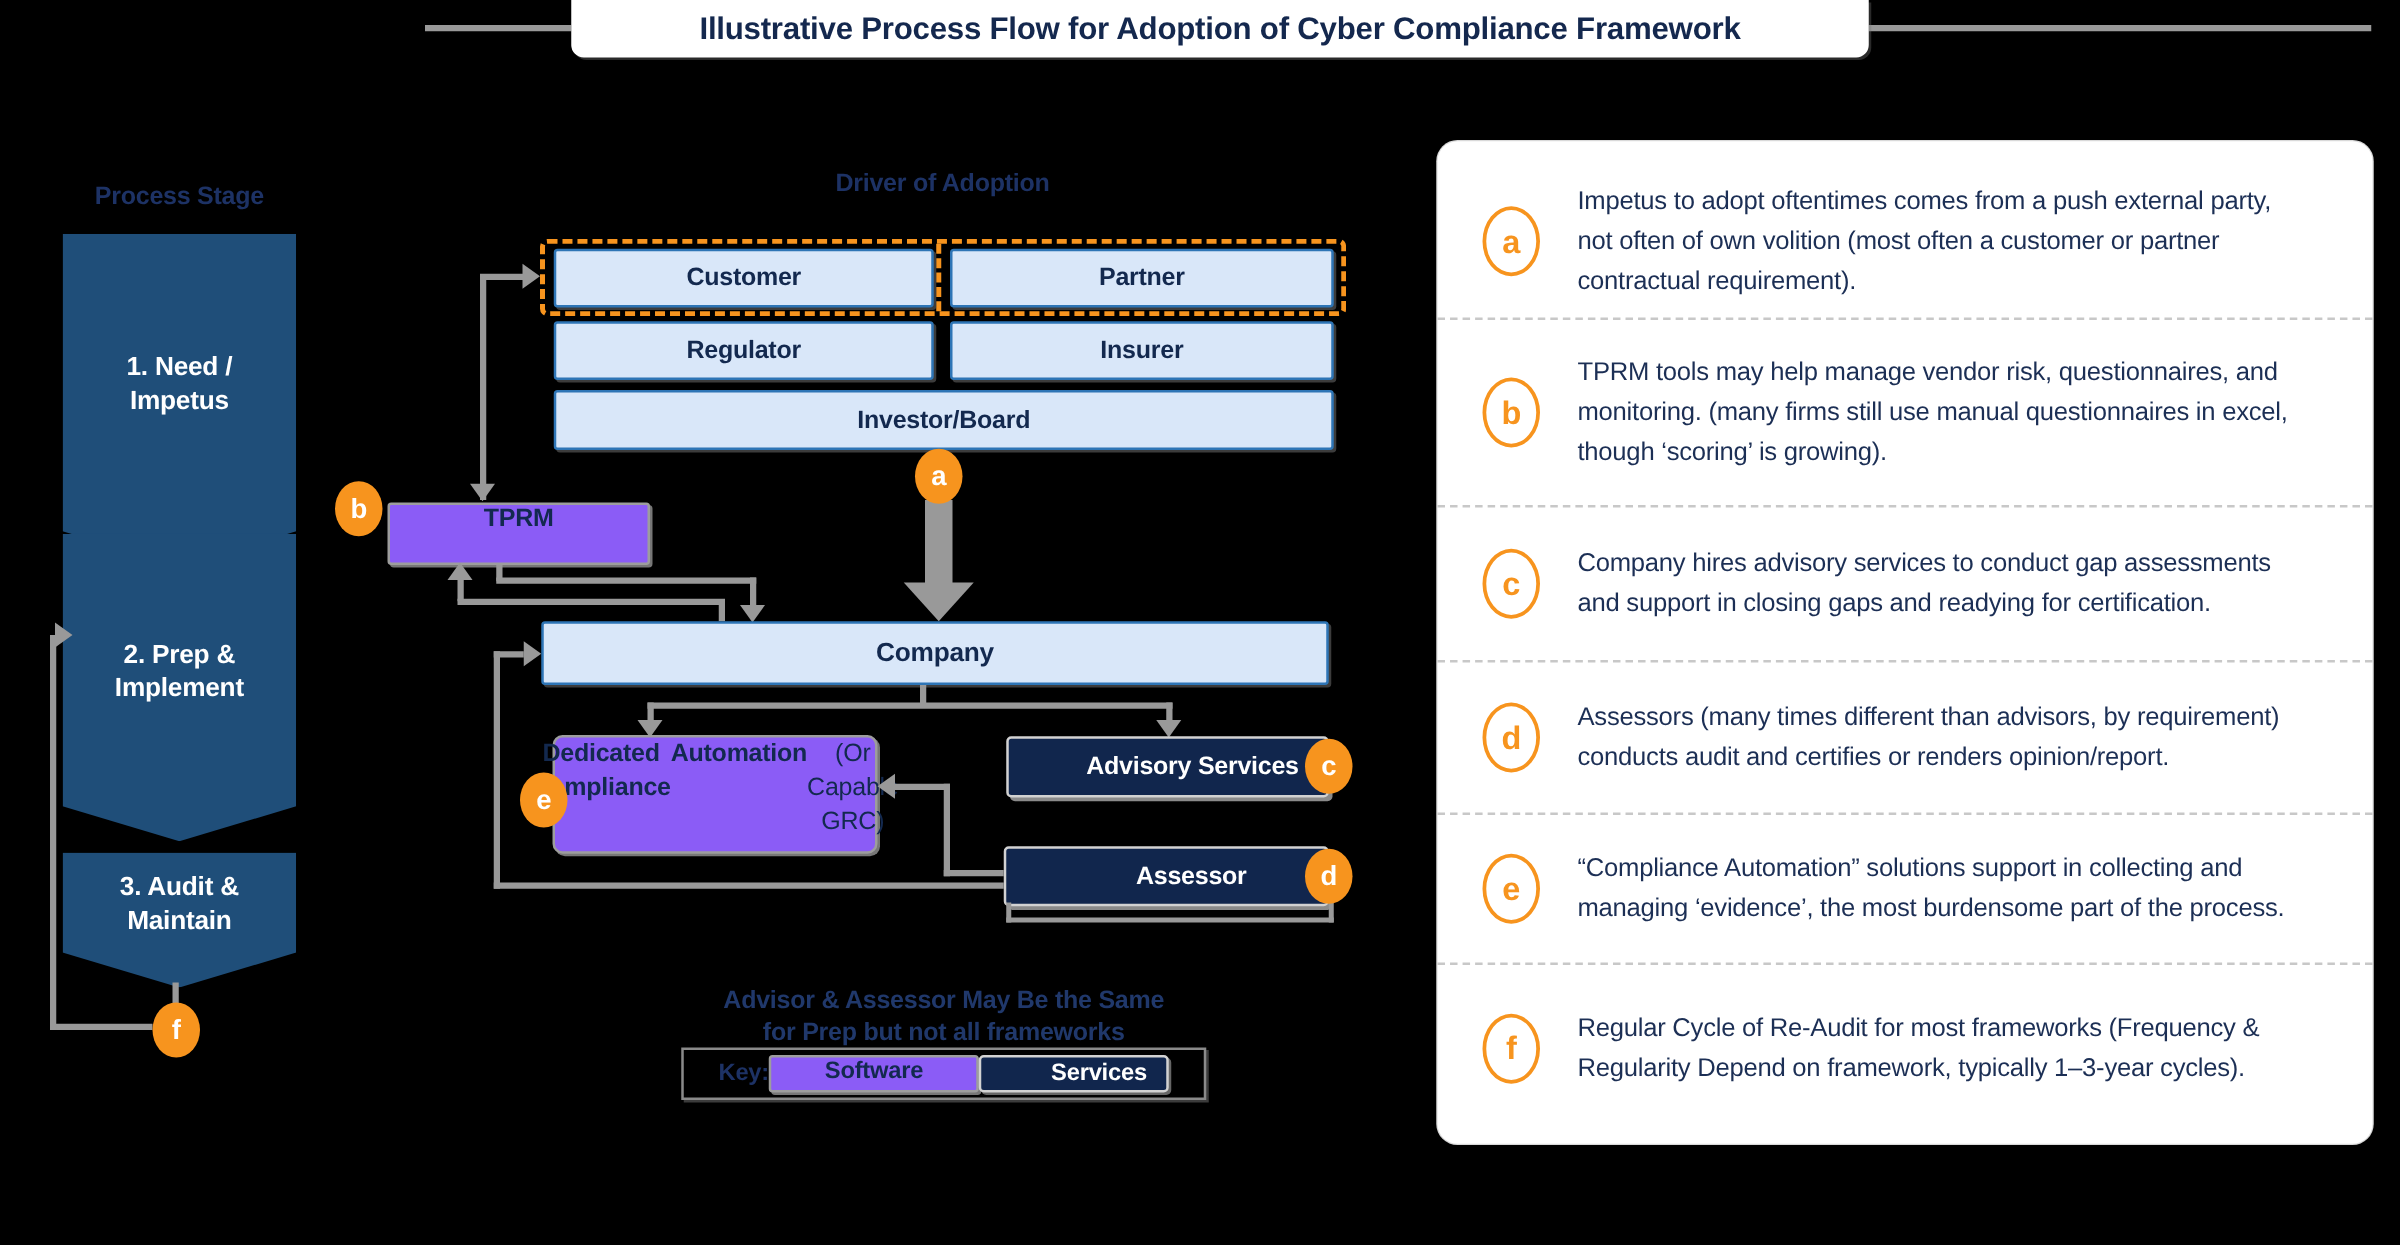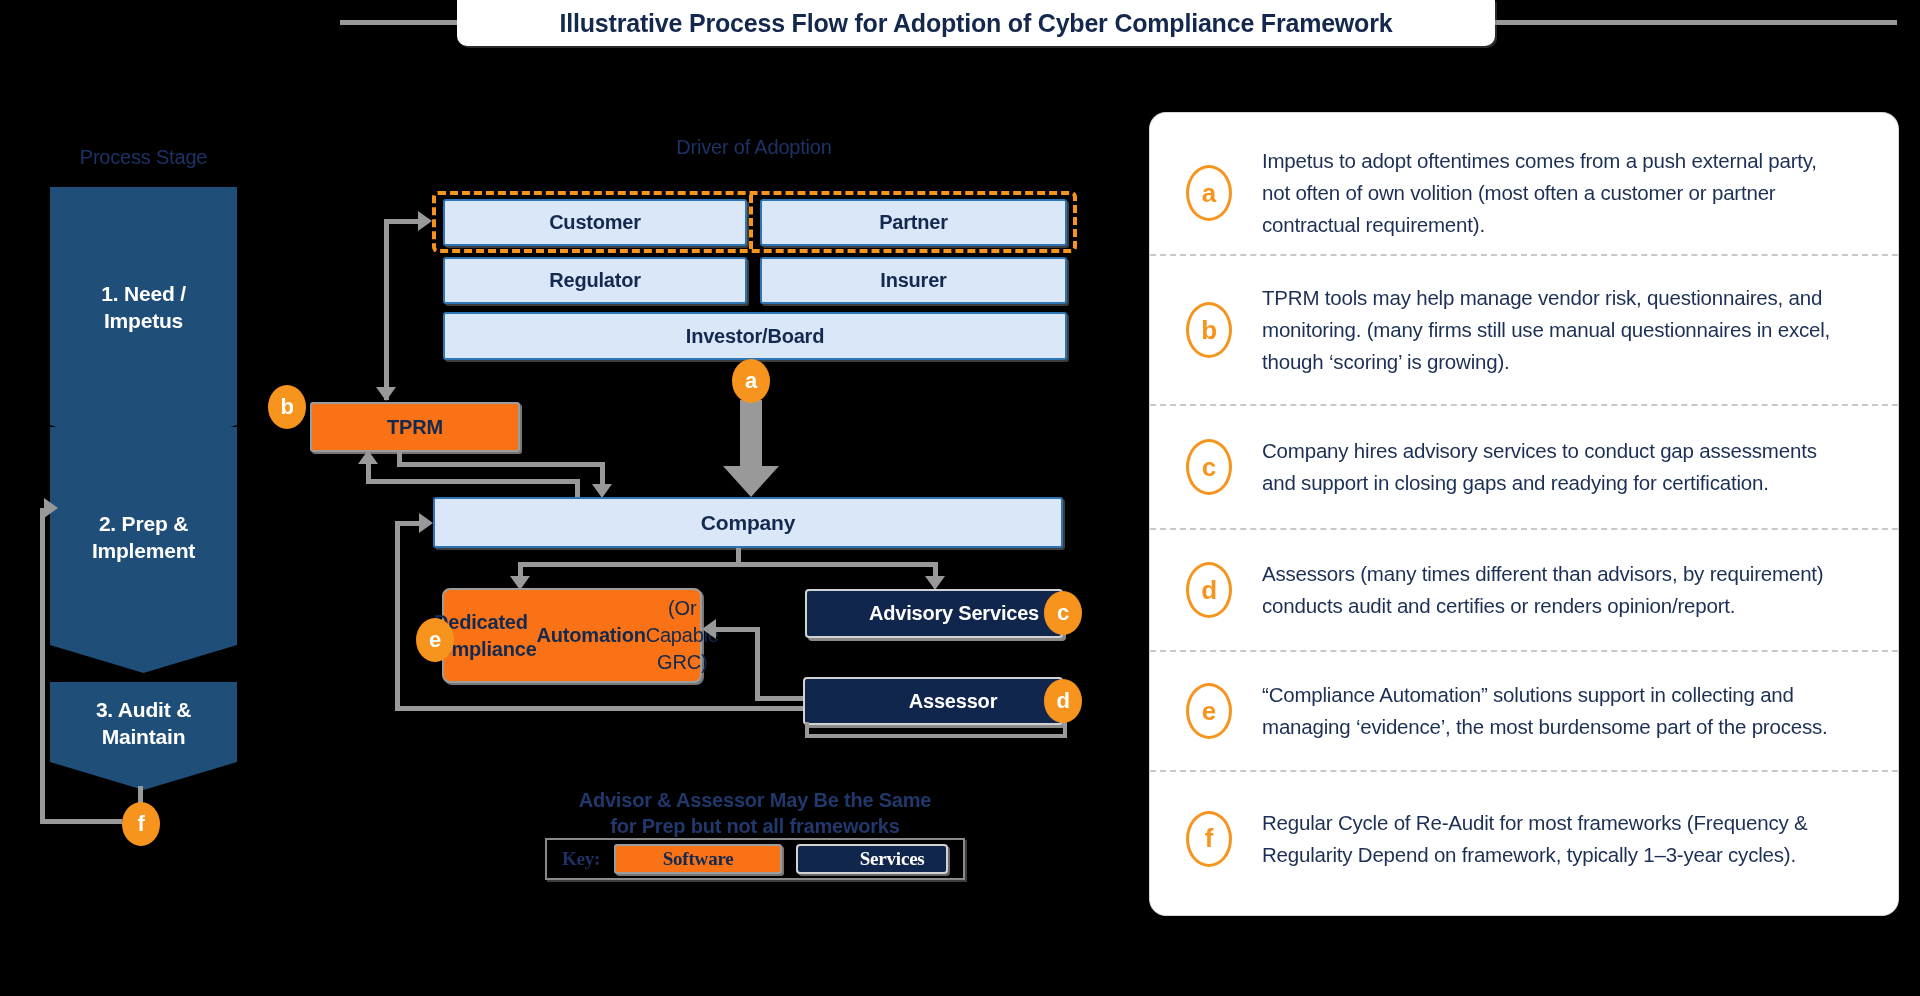--- a/index.html
+++ b/index.html
@@ -19,28 +19,28 @@
              border-radius:0 0 10px 10px;display:flex;align-items:center;justify-content:center;
              box-shadow:2px 2px 0 rgba(120,120,120,.35);}
   .title-box span{font-size:25px;font-weight:bold;color:#14284e;}
 
   
   .chev{position:absolute;left:50px;width:187px;background:#1f4e79;color:#fff;
         clip-path:polygon(0 0,100% 0,100% calc(100% - 28px),50% 100%,0 calc(100% - 28px));
         display:flex;flex-direction:column;justify-content:center;align-items:center;
         font-weight:bold;font-size:21px;line-height:1.3;text-align:left;
         padding-bottom:26px;box-sizing:border-box;}
-  .side-heading{position:absolute;font-size:20px;font-weight:normal;color:#1d3265;text-align:center;}
+  .side-heading{position:absolute;font-size:20px;font-weight:bold;color:#1d3265;text-align:center;}
 
   
   .bluebox{position:absolute;background:#d9e7f9;border:2px solid #2e75b6;border-radius:3px;
            display:flex;align-items:center;justify-content:center;font-weight:bold;font-size:20px;
            color:#13294f;box-sizing:border-box;box-shadow:2px 2px 0 rgba(110,110,110,.55);}
-  .graybox{position:absolute;background:#f97316;border:2px solid #9d9d9d;border-radius:3px;
-           display:flex;align-items:center;justify-content:center;font-weight:bold;font-size:20px;
+  .graybox{position:absolute;background:#8b5cf6;border:2px solid #9d9d9d;border-radius:3px;
+           display:flex;justify-content:center;font-weight:bold;font-size:20px;
            color:#13294f;box-sizing:border-box;box-shadow:2px 2px 0 #777;}
   .navybox{position:absolute;background:#11264d;border:2px solid #d2d2d2;border-radius:4px;
            display:flex;align-items:center;justify-content:center;font-weight:bold;font-size:20px;
            color:#fff;box-sizing:border-box;box-shadow:3px 3px 0 #8a8a8a;padding-left:40px;}
   .dca{flex-direction:row;border-radius:8px;line-height:1.35;text-align:center;font-size:20px;}
   .dca .reg{font-weight:normal;}
 
   .dashed-rect{position:absolute;border:4px dashed #f7941e;border-radius:6px;box-sizing:border-box;}
   .dashed-div{position:absolute;border-left:4px dashed #f7941e;}
 
@@ -50,22 +50,22 @@
 
   
   .thick-shaft{position:absolute;left:740px;top:400px;width:22px;height:68px;background:#999;}
   .thick-head{position:absolute;left:723px;top:466px;width:0;height:0;
               border-left:28px solid transparent;border-right:28px solid transparent;border-top:31px solid #999;}
 
   
   .note{position:absolute;left:505px;top:788px;width:500px;text-align:center;
         font-size:20px;font-weight:bold;color:#20386b;line-height:1.28;}
   .key-box{position:absolute;left:545px;top:838px;width:420px;height:42px;border:2px solid #8a8a8a;
-           box-sizing:border-box;display:flex;align-items:center;justify-content:center;gap:14px;
-           box-shadow:2px 2px 0 rgba(120,120,120,.5);font-family:Liberation Serif, serif;}
+           box-sizing:border-box;display:flex;align-items:center;justify-content:center;
+           box-shadow:2px 2px 0 rgba(120,120,120,.5);}
   .key-label{font-size:19px;font-weight:bold;color:#1d3265;}
   .key-soft{position:static;width:168px;height:30px;font-size:19px;}
   .key-serv{position:static;width:152px;height:30px;font-size:19px;box-shadow:2px 2px 0 #666;}
 
   
   .panel{position:absolute;left:1150px;top:113px;width:748px;height:802px;background:#fff;
          border-radius:16px;box-sizing:border-box;padding-top:19px;box-shadow:0 0 0 1px #d9d9d9;}
   .lrow{display:flex;align-items:center;box-sizing:border-box;padding:0 30px 0 36px;
         border-bottom:2px dashed #c8c8c8;}
   .lrow.last{border-bottom:none;}

